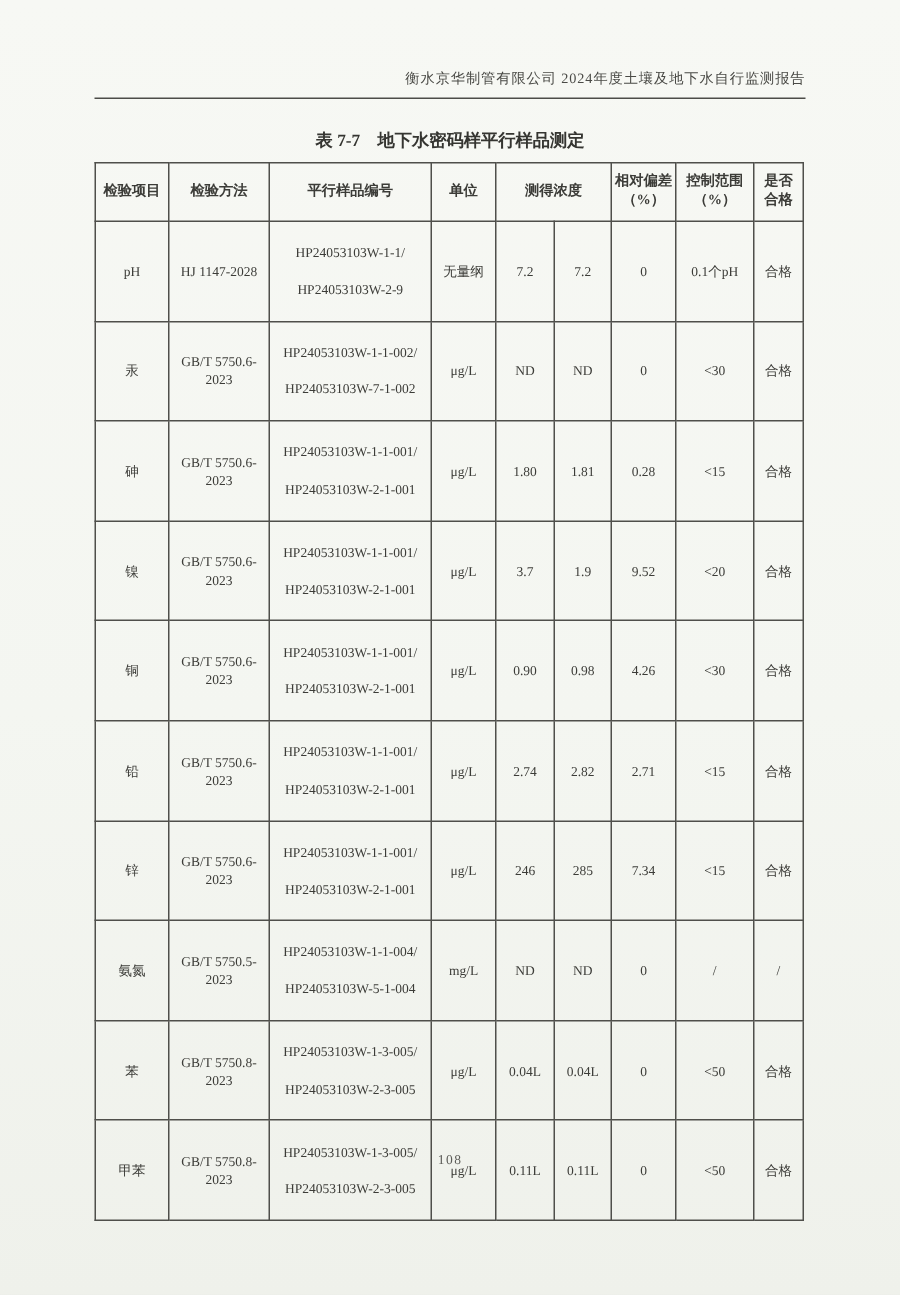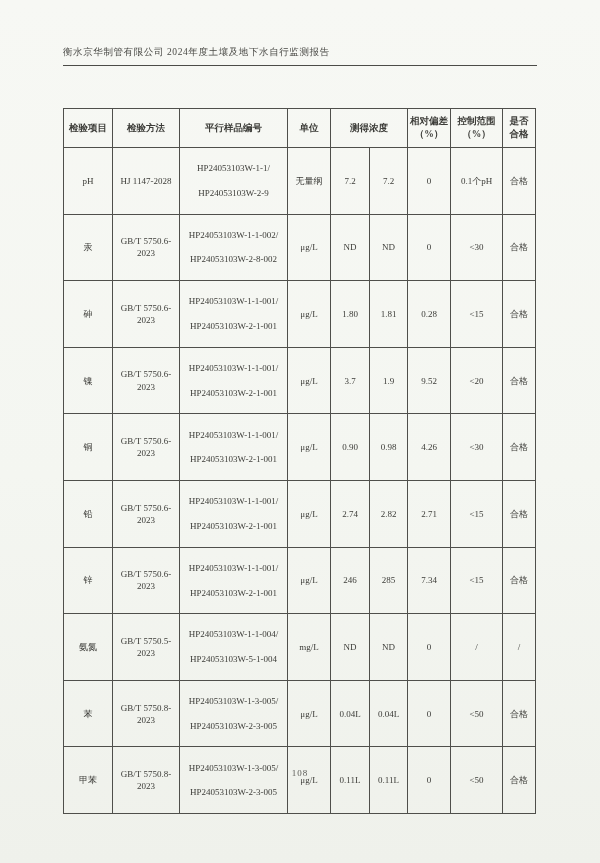--- a/index.html
+++ b/index.html
@@ -11,21 +11,21 @@
   .page {
     position: relative;
     width: 600px; height: 863px;
     background: linear-gradient(180deg, #f7f8f4 0%, #f4f6f1 55%, #eff1eb 100%);
     overflow: hidden;
     color: #3c3c38;
   }
   .doc-header {
     position: absolute;
     top: 46px; left: 63px; width: 474px;
-    text-align: left;
+    text-align: right;
     font-size: 9.5px;
     letter-spacing: 0.6px;
     color: #4a4a46;
     padding-bottom: 6px;
     border-bottom: 1.2px solid #4c4c48;
   }
   .table-title {
     position: absolute;
     top: 86px; left: 0; width: 600px;
     text-align: center;
@@ -69,20 +69,21 @@
     letter-spacing: 1px;
   }
 </style>
 </head>
 <body>
 
 <div class="page">
 
   <div class="doc-header">衡水京华制管有限公司 2024年度土壤及地下水自行监测报告</div>
 
+  <div class="table-title">表 7-7　地下水密码样平行样品测定</div>
 
   <table class="monitoring">
     <colgroup>
       <col style="width:49px">
       <col style="width:67px">
       <col style="width:108px">
       <col style="width:43px">
       <col style="width:39px">
       <col style="width:38px">
       <col style="width:43px">
@@ -117,21 +118,21 @@
       <td>7.2</td>
       <td>0</td>
       <td>0.1个pH</td>
       <td>合格</td>
     </tr>
         <tr>
       <td>汞</td>
       <td>GB/T 5750.6-2023</td>
       <td class="sample-cell">
         <div>HP24053103W-1-1-002/</div>
-        <div>HP24053103W-2-8-002</div>
+        <div>HP24053103W-7-1-002</div>
       </td>
       <td>μg/L</td>
       <td>ND</td>
       <td>ND</td>
       <td>0</td>
       <td>&lt;30</td>
       <td>合格</td>
     </tr>
         <tr>
       <td>砷</td>

